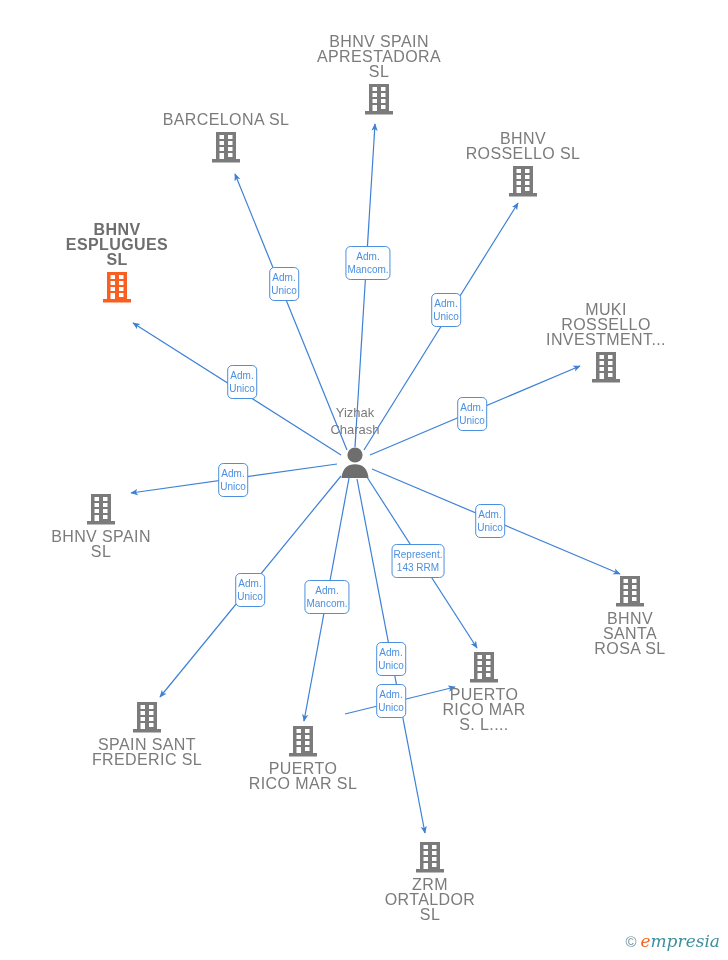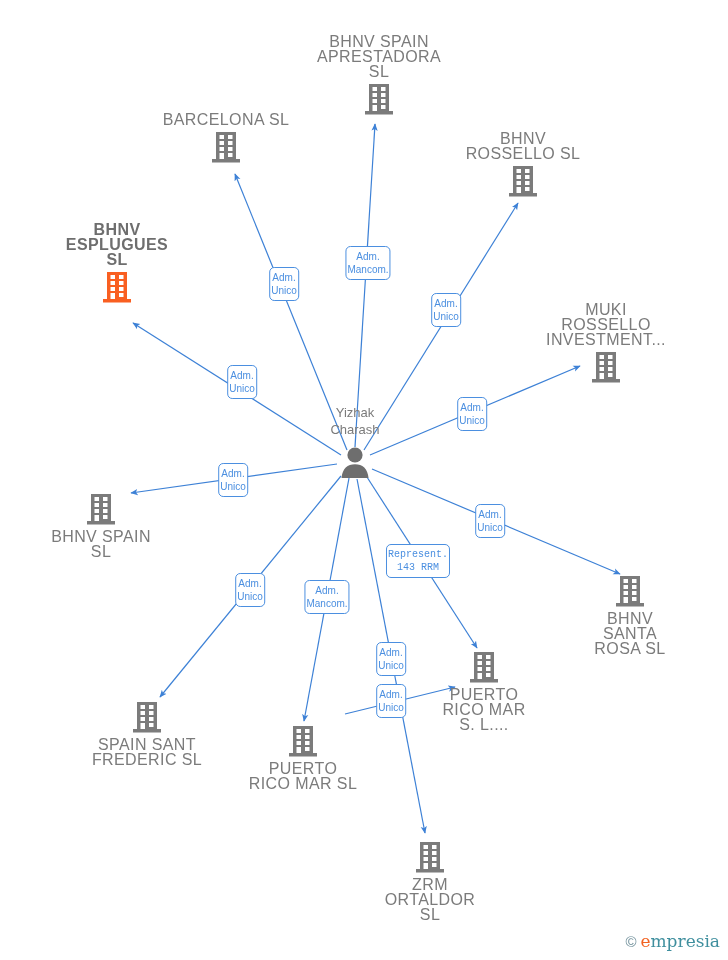--- a/index.html
+++ b/index.html
@@ -87,20 +87,21 @@
     align-items: center;
     gap: 4px;
   }
   #watermark .copy {
     color: #6f8f9a;
     font-size: 15px;
     line-height: 15px;
   }
   #watermark .brand {
     font-family: "DejaVu Serif", serif;
+    font-style: italic;
     font-size: 17px;
     line-height: 18px;
     color: #3f8f9e;
   }
   #watermark .brand .lead {
     color: #f26322;
   }
 </style>
 </head>
 <body>
@@ -347,21 +348,21 @@
   <div class="edge-label" style="left:446px; top:310px;">Adm.
 Unico</div>
   <div class="edge-label" style="left:242px; top:382px;">Adm.
 Unico</div>
   <div class="edge-label" style="left:472px; top:414px;">Adm.
 Unico</div>
   <div class="edge-label" style="left:233px; top:480px;">Adm.
 Unico</div>
   <div class="edge-label" style="left:490px; top:521px;">Adm.
 Unico</div>
-  <div class="edge-label" style="left:418px; top:561px;font-family:Liberation Mono, monospace;">Represent.
+  <div class="edge-label" style="left:418px; top:561px;">Represent.
 143 RRM</div>
   <div class="edge-label" style="left:250px; top:590px;">Adm.
 Unico</div>
   <div class="edge-label" style="left:327px; top:597px;">Adm.
 Mancom.</div>
   <div class="edge-label" style="left:391px; top:659px;">Adm.
 Unico</div>
   <div class="edge-label" style="left:391px; top:701px;">Adm.
 Unico</div>
 

